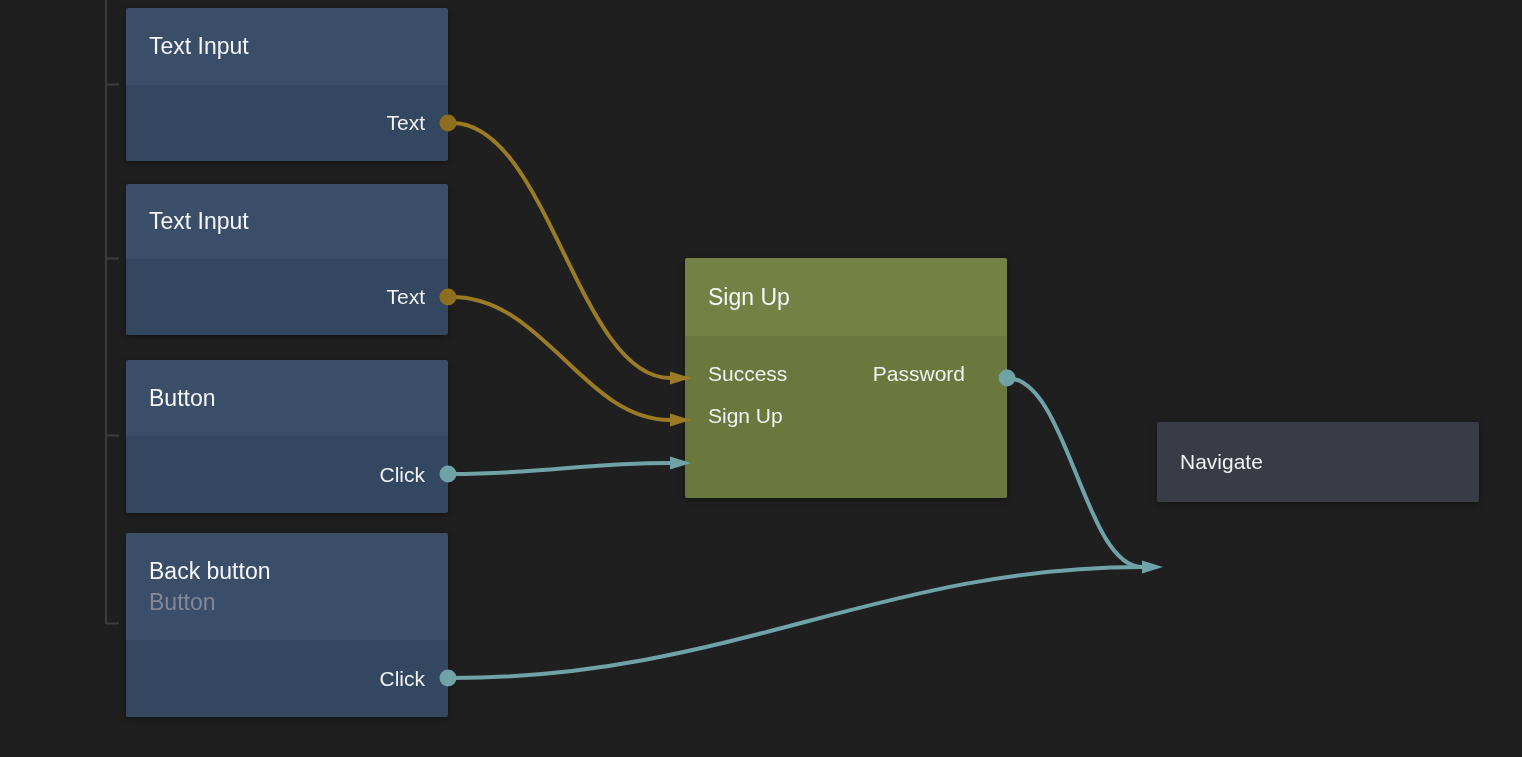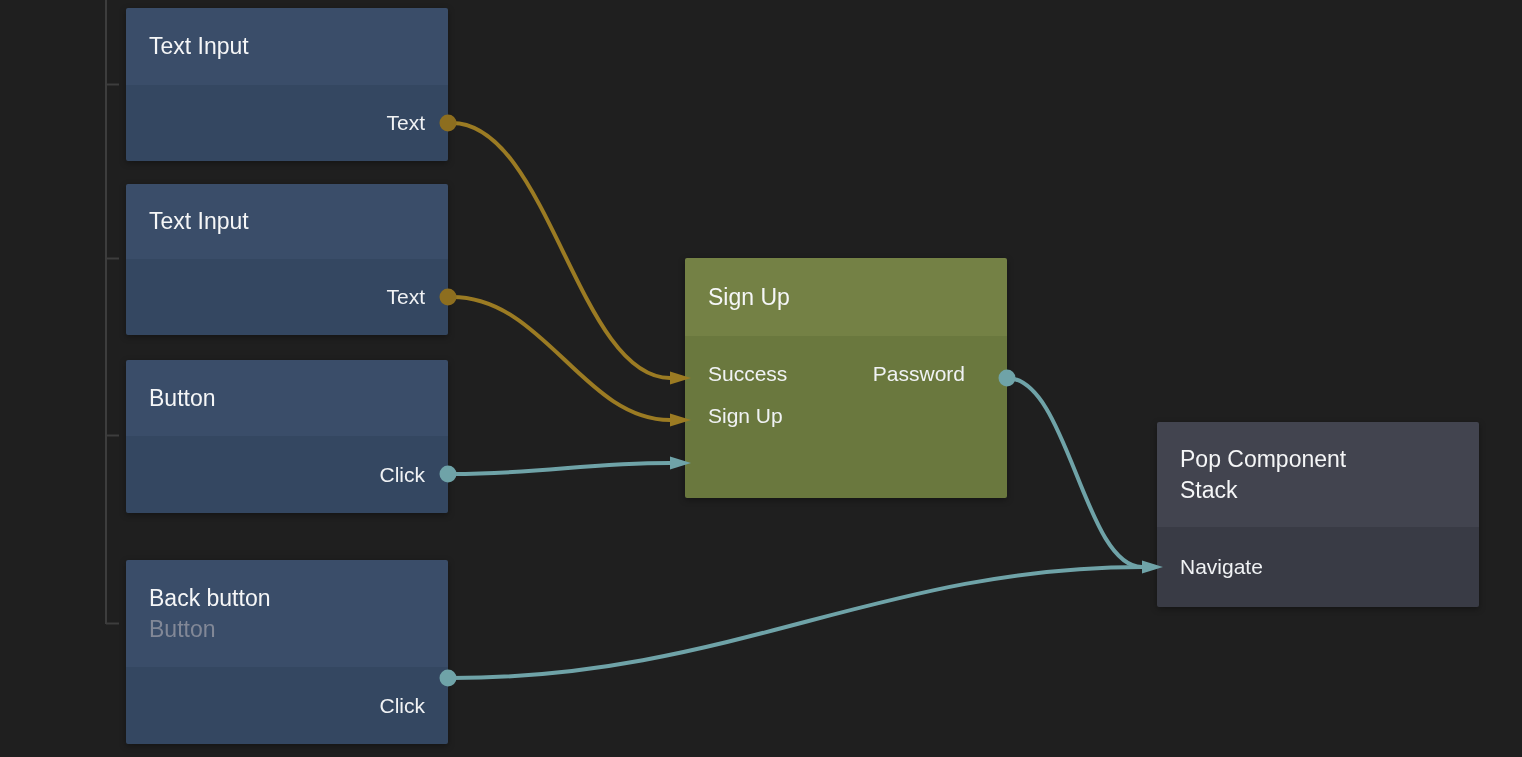--- a/index.html
+++ b/index.html
@@ -70,21 +70,21 @@
   
   #node-text-input-1{left:126px;top:8px;}
   #node-text-input-1 .node-header{height:77px;}
   #node-text-input-1 .node-body{height:76px;}
   #node-text-input-2{left:126px;top:184px;}
   #node-text-input-2 .node-header{height:75px;}
   #node-text-input-2 .node-body{height:76px;}
   #node-button{left:126px;top:360px;}
   #node-button .node-header{height:76px;}
   #node-button .node-body{height:77px;}
-  #node-back-button{left:126px;top:560px;}
+  #node-back-button{left:126px;top:533px;}
   #node-back-button .node-header{height:107px;}
   #node-back-button .node-body{height:77px;}
   #node-sign-up{left:685px;top:258px;}
   #node-sign-up .node-header{height:78px;}
   #node-sign-up .node-body{height:162px;padding-top:17px;}
   #node-sign-up .port-row{padding-right:42px;}
   #node-pop-stack{left:1157px;top:422px;}
   #node-pop-stack .node-header{height:105px;}
   #node-pop-stack .node-title{max-width:195px;}
   #node-pop-stack .node-body{height:80px;}
@@ -148,23 +148,20 @@
         <span class="port-label">Success</span>
         <span class="port-label">Password</span>
       </div>
       <div class="port-row">
         <span class="port-label">Sign Up</span>
       </div>
     </div>
   </div>
 
   <div class="node gray" id="node-pop-stack">
-    <div class="node-header">
-      <div class="node-title">Pop Component Stack</div>
-    </div>
     <div class="node-body body-center">
       <div class="port-row">
         <span class="port-label">Navigate</span>
       </div>
     </div>
   </div>
 
   <svg class="wires" width="1522" height="757" viewBox="0 0 1522 757">
 
     <g>

